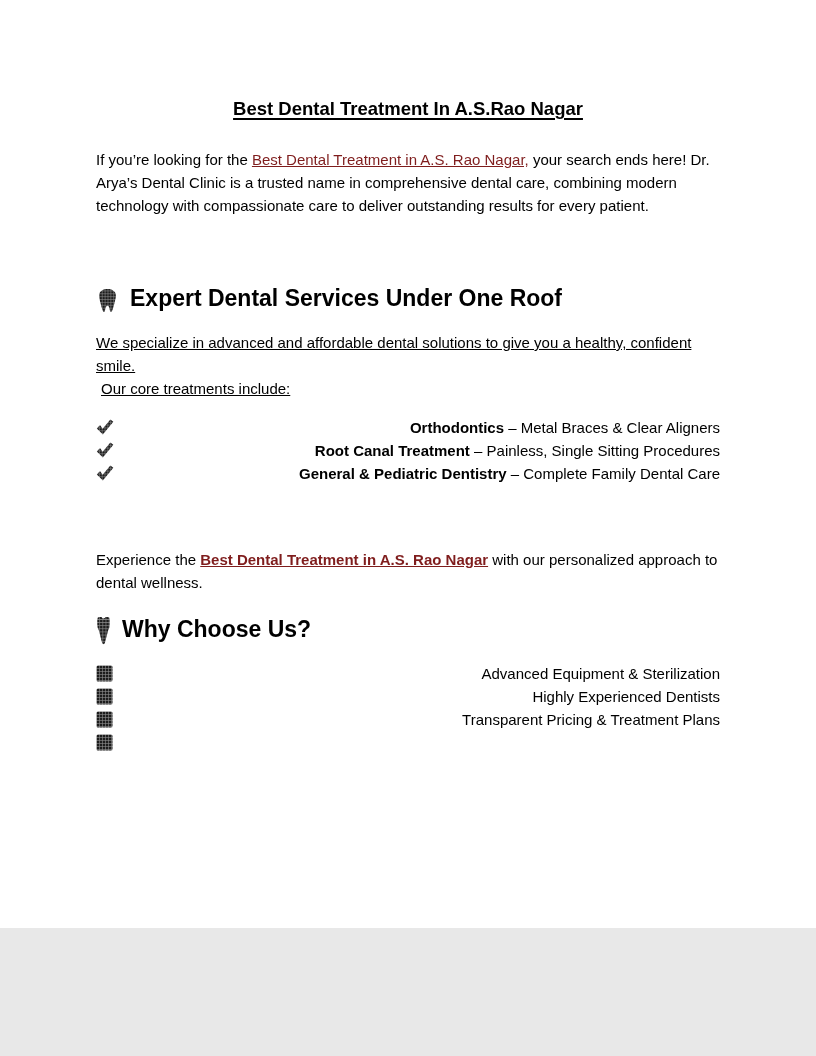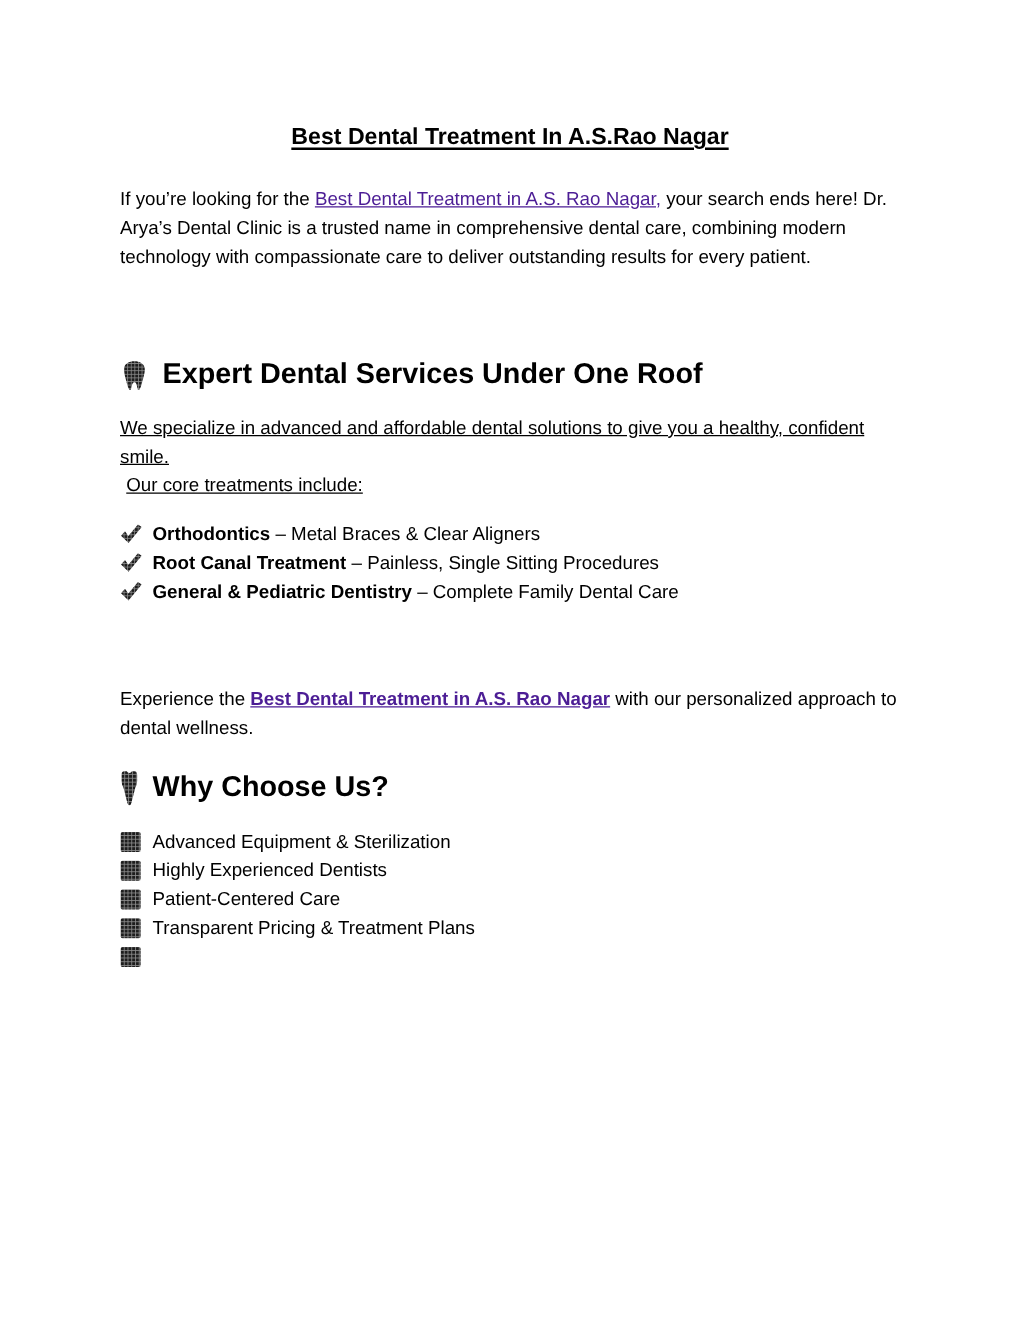--- a/index.html
+++ b/index.html
@@ -1,21 +1,21 @@
 <!DOCTYPE html>
 <html><head>
 <meta charset="utf-8">
 <style>
   * { margin: 0; padding: 0; box-sizing: border-box; }
   html, body { background: #e8e8e8; }
   body { font-family: "Liberation Sans", sans-serif; }
   .page {
     position: relative;
     width: 816px;
-    height: 1056px;
+    height: 928px;
     background: #ffffff;
     color: #000000;
     overflow: hidden;
     font-size: 15px;
     line-height: 23px;
   }
   .abs { position: absolute; left: 96px; width: 624px; }
   .doc-title {
     top: 97px;
     text-align: center;
@@ -33,26 +33,26 @@
   .list-why  { top: 662px; }
   .p-close   { top: 794px; }
   .heading {
     font-size: 23px;
     font-weight: bold;
     line-height: 31px;
     display: flex;
     align-items: flex-end;
   }
   .heading .hicon { flex: 0 0 auto; display: inline-flex; margin-right: 11px; }
-  .lnk { color: #4c1d95; text-decoration: underline; cursor: pointer; }
+  .lnk { color: #7f1d1d; text-decoration: underline; cursor: pointer; }
   .lnk.b { font-weight: bold; }
   .b { font-weight: bold; }
   .line { display: block; text-decoration: underline; }
   .indent { padding-left: 5px; }
-  .li { display: flex; align-items: flex-start; line-height: 23px; }
+  .li { display: flex; align-items: flex-start; line-height: 23px; justify-content: space-between; }
   .li .licon { flex: 0 0 auto; display: inline-flex; margin-right: 8px; position: relative; top: 3px; }
   .list-why .li .licon { top: 3px; margin-right: 9px; }
   svg { display: block; }
 </style>
 </head>
 <body>
 
 <svg width="0" height="0" style="position:absolute" aria-hidden="true">
   <defs>
     <pattern id="hatch" patternUnits="userSpaceOnUse" width="3" height="3">
@@ -142,28 +142,20 @@
           </svg>
         </span>
       <span>Highly Experienced Dentists</span>
     </div>
     <div class="li">
       <span class="licon">
           <svg width="17" height="17" viewBox="0 0 17 17">
             <rect x="0.5" y="0.5" width="16" height="16" rx="1.5" fill="url(#hatch)"></rect>
           </svg>
         </span>
-      <span>Patient-Centered Care</span>
-    </div>
-    <div class="li">
-      <span class="licon">
-          <svg width="17" height="17" viewBox="0 0 17 17">
-            <rect x="0.5" y="0.5" width="16" height="16" rx="1.5" fill="url(#hatch)"></rect>
-          </svg>
-        </span>
       <span>Transparent Pricing &amp; Treatment Plans</span>
     </div>
     <div class="li">
       <span class="licon">
           <svg width="17" height="17" viewBox="0 0 17 17">
             <rect x="0.5" y="0.5" width="16" height="16" rx="1.5" fill="url(#hatch)"></rect>
           </svg>
         </span>
     </div>
   </div>

